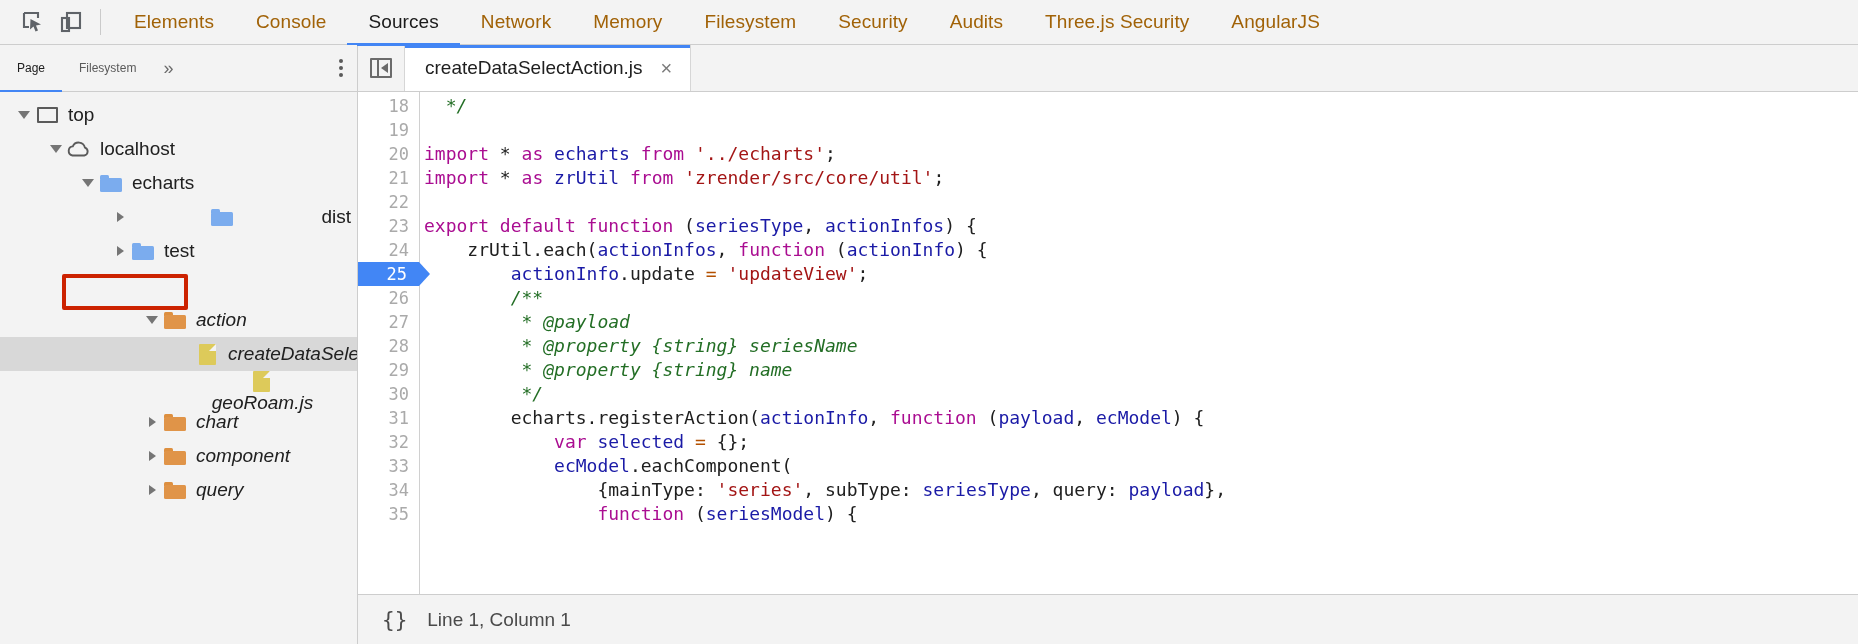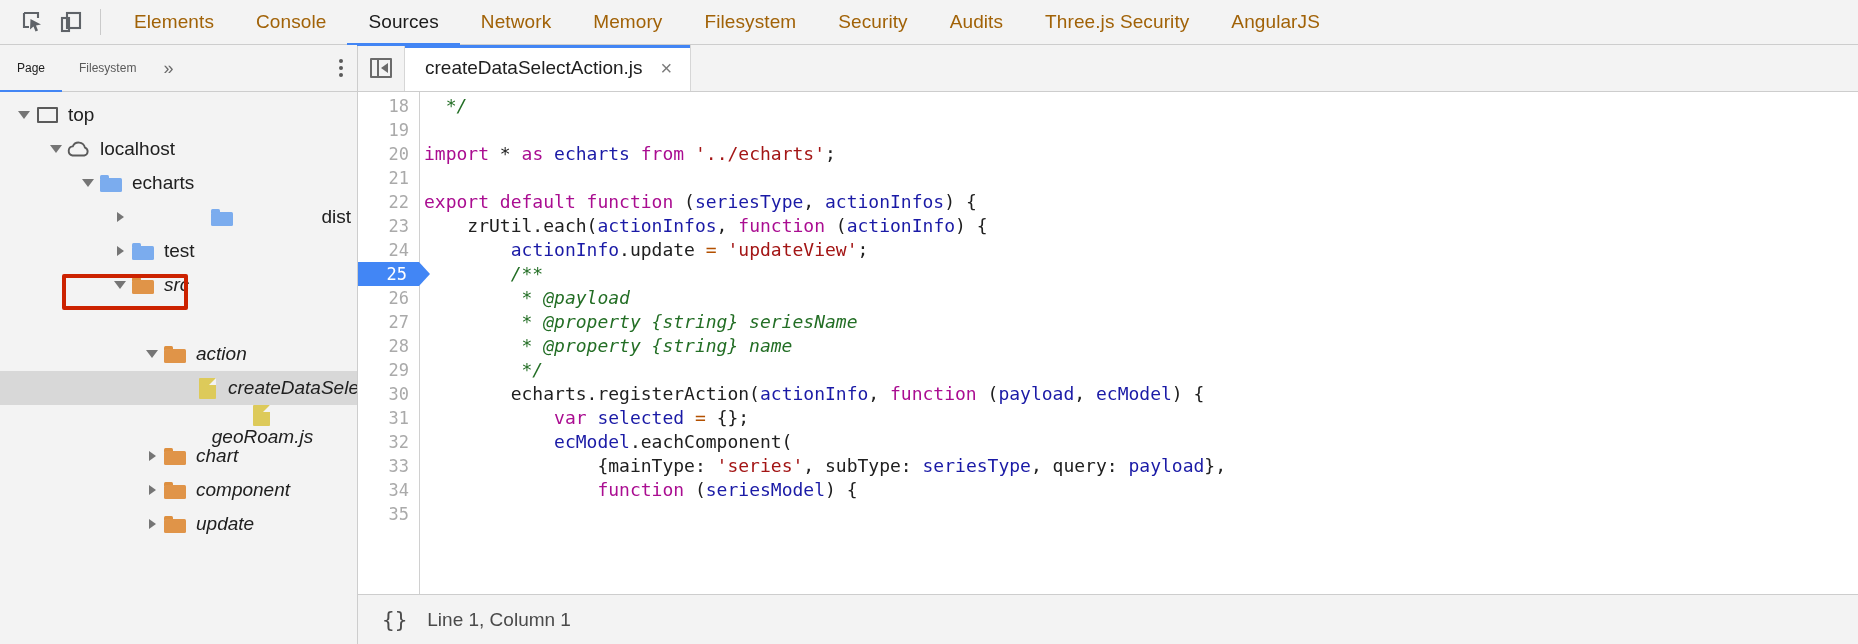--- a/index.html
+++ b/index.html
@@ -531,93 +531,81 @@
                 <span class="tri"></span>
               </span>
               <span class="ico">
                 <span class="ic-folder blue">
                   <span class="tabp"></span>
                   <span class="bodyp"></span>
                 </span>
               </span>
               <span class="tree-label">test</span>
             </div>
-            <div class="tree-row" style="padding-left: 110px;">
+            <div class="tree-row" style="padding-left: 142px; margin-top: 35px;">
               <span class="twisty">
                 <span class="tri open"></span>
               </span>
               <span class="ico">
                 <span class="ic-folder orange">
                   <span class="tabp"></span>
                   <span class="bodyp"></span>
                 </span>
               </span>
-              <span class="tree-label italic">src</span>
-            </div>
-            <div class="tree-row" style="padding-left: 142px; margin-top: 35px;">
-              <span class="twisty">
-                <span class="tri open"></span>
+              <span class="tree-label italic">action</span>
+            </div>
+            <div class="tree-row selected" style="padding-left: 174px;">
+              <span class="twisty"></span>
+              <span class="ico">
+                <span class="ic-file"></span>
+              </span>
+              <span class="tree-label italic">createDataSelectAction.js</span>
+            </div>
+            <div class="tree-row" style="padding-left: 174px; flex-direction: column;">
+              <span class="twisty"></span>
+              <span class="ico">
+                <span class="ic-file"></span>
+              </span>
+              <span class="tree-label italic">geoRoam.js</span>
+            </div>
+            <div class="tree-row" style="padding-left: 142px;">
+              <span class="twisty">
+                <span class="tri"></span>
               </span>
               <span class="ico">
                 <span class="ic-folder orange">
                   <span class="tabp"></span>
                   <span class="bodyp"></span>
                 </span>
               </span>
-              <span class="tree-label italic">action</span>
-            </div>
-            <div class="tree-row selected" style="padding-left: 174px;">
-              <span class="twisty"></span>
-              <span class="ico">
-                <span class="ic-file"></span>
-              </span>
-              <span class="tree-label italic">createDataSelectAction.js</span>
-            </div>
-            <div class="tree-row" style="padding-left: 174px; flex-direction: column;">
-              <span class="twisty"></span>
-              <span class="ico">
-                <span class="ic-file"></span>
-              </span>
-              <span class="tree-label italic">geoRoam.js</span>
+              <span class="tree-label italic">chart</span>
             </div>
             <div class="tree-row" style="padding-left: 142px;">
               <span class="twisty">
                 <span class="tri"></span>
               </span>
               <span class="ico">
                 <span class="ic-folder orange">
                   <span class="tabp"></span>
                   <span class="bodyp"></span>
                 </span>
               </span>
-              <span class="tree-label italic">chart</span>
+              <span class="tree-label italic">component</span>
             </div>
             <div class="tree-row" style="padding-left: 142px;">
               <span class="twisty">
                 <span class="tri"></span>
               </span>
               <span class="ico">
                 <span class="ic-folder orange">
                   <span class="tabp"></span>
                   <span class="bodyp"></span>
                 </span>
               </span>
-              <span class="tree-label italic">component</span>
-            </div>
-            <div class="tree-row" style="padding-left: 142px;">
-              <span class="twisty">
-                <span class="tri"></span>
-              </span>
-              <span class="ico">
-                <span class="ic-folder orange">
-                  <span class="tabp"></span>
-                  <span class="bodyp"></span>
-                </span>
-              </span>
-              <span class="tree-label italic">update</span>
+              <span class="tree-label italic">query</span>
             </div>
           </div>
         <div class="hl-box" id="src-highlight" style="left: 62px; top: 182px; width: 126px; height: 36px; border-color: rgb(204, 34, 0);"></div>
       </div>
     </div>
 
     <div class="editor-pane">
       <div class="editor-tabbar">
         <div class="nav-toggle-btn">
           <span class="ic-panel-collapse">
@@ -648,20 +636,21 @@
             <div class="gline">31</div>
             <div class="gline">32</div>
             <div class="gline">33</div>
             <div class="gline">34</div>
             <div class="gline">35</div>
           </div>
         <div class="code-lines" id="code-lines">
             <div class="cline"><span class="tk-pl">  </span><span class="tk-com">*/</span></div>
             <div class="cline">&nbsp;</div>
             <div class="cline"><span class="tk-kw">import</span><span class="tk-pl"> * </span><span class="tk-kw">as</span><span class="tk-pl"> </span><span class="tk-id">echarts</span><span class="tk-pl"> </span><span class="tk-kw">from</span><span class="tk-pl"> </span><span class="tk-str">'../echarts'</span><span class="tk-pl">;</span></div>
+            <div class="cline"><span class="tk-kw">import</span><span class="tk-pl"> * </span><span class="tk-kw">as</span><span class="tk-pl"> </span><span class="tk-id">zrUtil</span><span class="tk-pl"> </span><span class="tk-kw">from</span><span class="tk-pl"> </span><span class="tk-str">'zrender/src/core/util'</span><span class="tk-pl">;</span></div>
             <div class="cline">&nbsp;</div>
             <div class="cline"><span class="tk-kw">export default function</span><span class="tk-pl"> (</span><span class="tk-id">seriesType</span><span class="tk-pl">, </span><span class="tk-id">actionInfos</span><span class="tk-pl">) {</span></div>
             <div class="cline"><span class="tk-pl">    zrUtil.each(</span><span class="tk-id">actionInfos</span><span class="tk-pl">, </span><span class="tk-kw">function</span><span class="tk-pl"> (</span><span class="tk-id">actionInfo</span><span class="tk-pl">) {</span></div>
             <div class="cline"><span class="tk-pl">        </span><span class="tk-id">actionInfo</span><span class="tk-pl">.update </span><span class="tk-op">=</span><span class="tk-pl"> </span><span class="tk-str">'updateView'</span><span class="tk-pl">;</span></div>
             <div class="cline"><span class="tk-com">        /**</span></div>
             <div class="cline"><span class="tk-com">         * @payload</span></div>
             <div class="cline"><span class="tk-com">         * @property {string} seriesName</span></div>
             <div class="cline"><span class="tk-com">         * @property {string} name</span></div>
             <div class="cline"><span class="tk-com">         */</span></div>
             <div class="cline"><span class="tk-pl">        echarts.registerAction(</span><span class="tk-id">actionInfo</span><span class="tk-pl">, </span><span class="tk-kw">function</span><span class="tk-pl"> (</span><span class="tk-id">payload</span><span class="tk-pl">, </span><span class="tk-id">ecModel</span><span class="tk-pl">) {</span></div>

